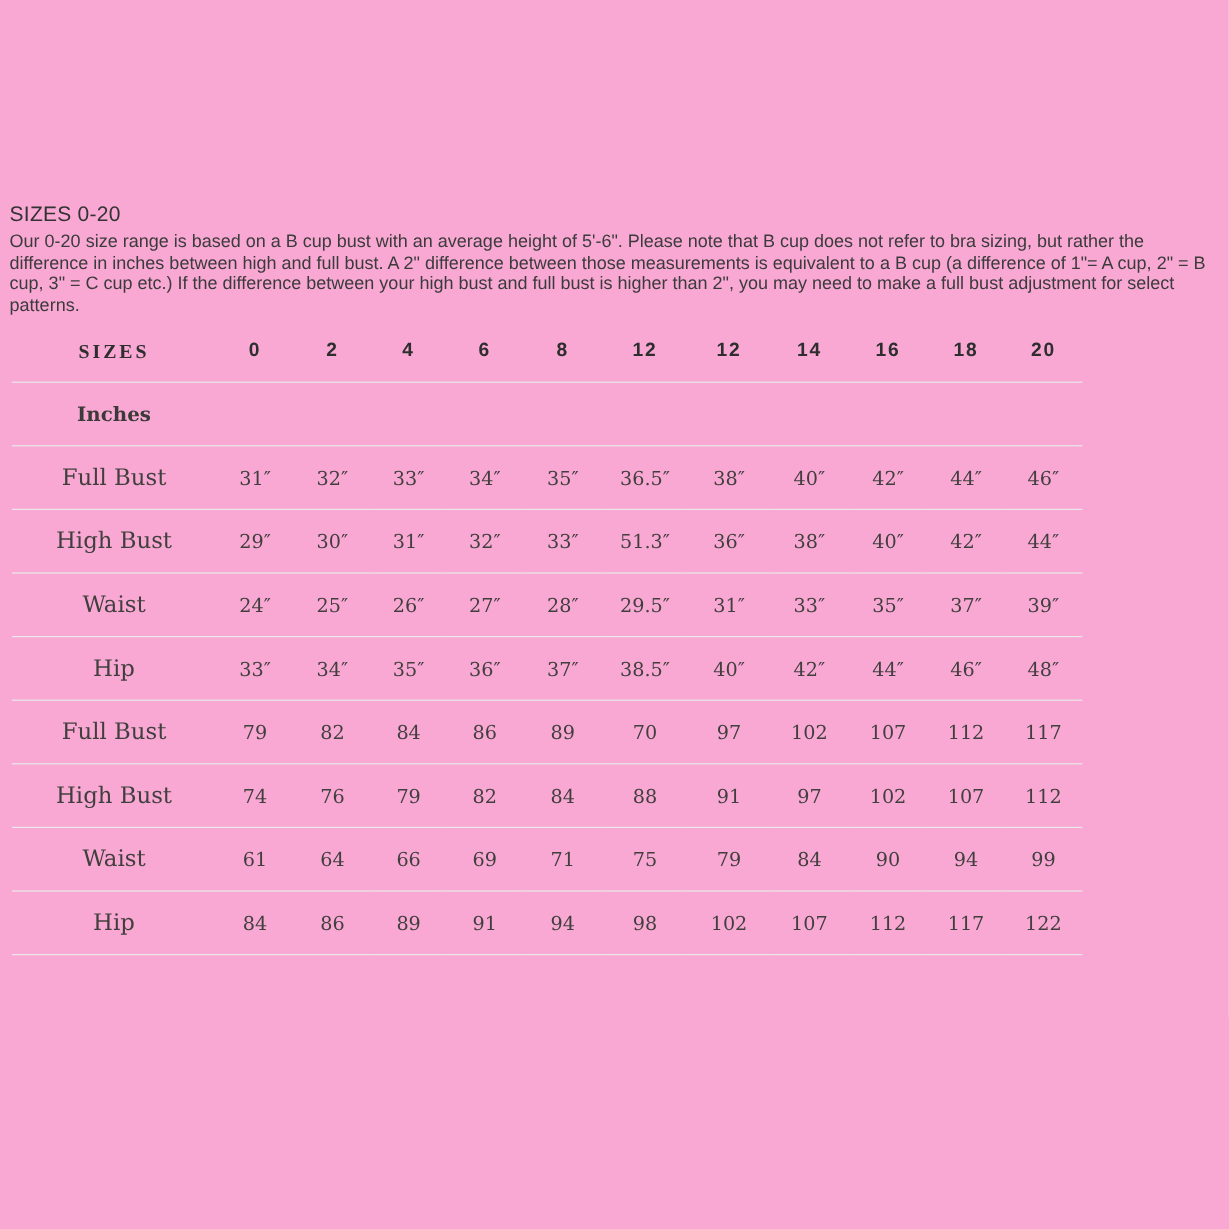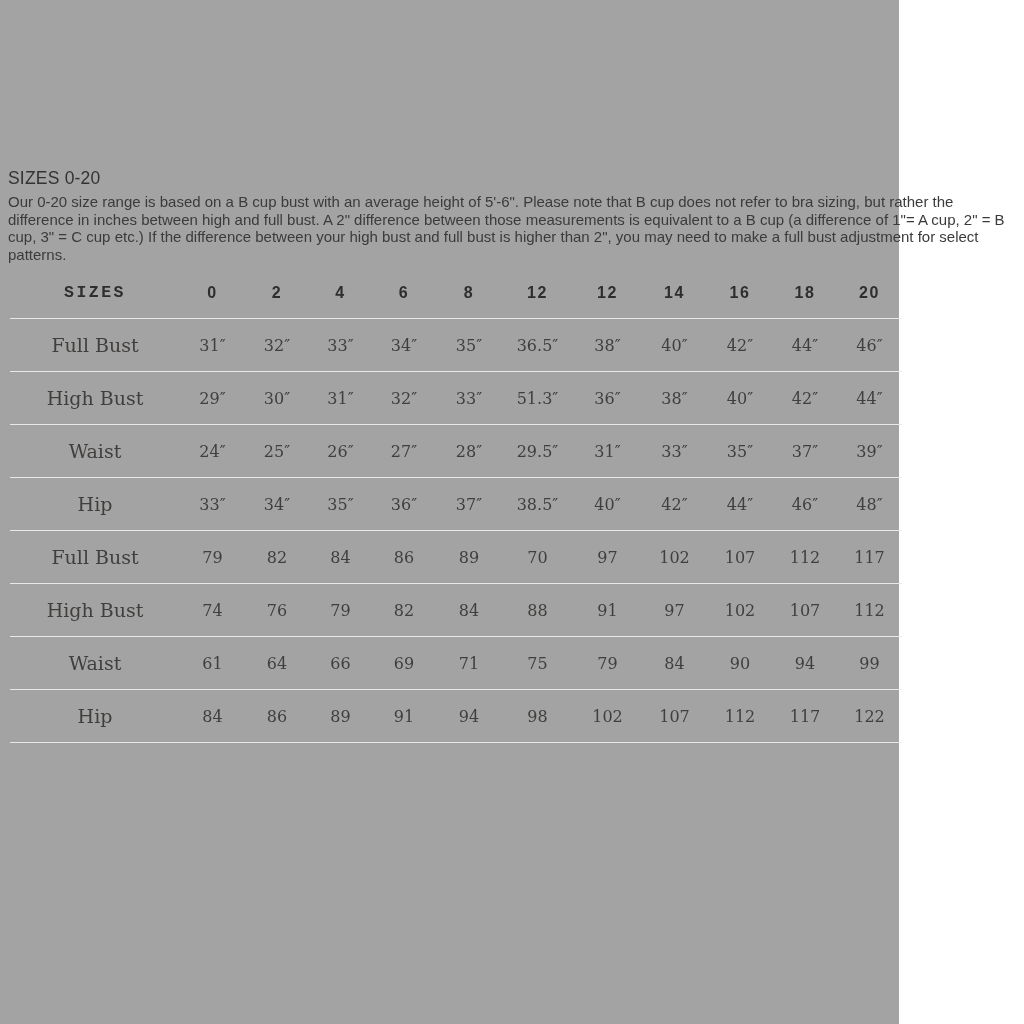--- a/index.html
+++ b/index.html
@@ -9,23 +9,23 @@
   }
   body {
     width: 1024px;
     height: 1024px;
     overflow: hidden;
     font-family: "Liberation Sans", sans-serif;
     color: #3b3b3b;
   }
   .page {
     position: relative;
-    width: 899px;
+    width: 1024px;
     height: 1024px;
-    background: #a3a3a3;
+    background: #f9a8d4;
   }
   .content {
     padding: 168px 8px 0 8px;
   }
   .page-title {
     margin: 0 0 4px 0;
     font-size: 17.5px;
     font-weight: 400;
     color: #333333;
     letter-spacing: 0.2px;
@@ -48,21 +48,21 @@
   }
   table.size-chart th,
   table.size-chart td {
     border-bottom: 1px solid #e9e9e9;
     text-align: center;
     vertical-align: middle;
     padding: 0;
     overflow: hidden;
   }
   th.sizes-head {
-    font-family: Liberation Mono, monospace;
+    font-family: Liberation Serif, serif;
     font-size: 16.5px;
     font-weight: 700;
     letter-spacing: 2.5px;
     color: #2e2e2e;
   }
   th.size-col-head {
     font-family: "Liberation Sans", sans-serif;
     font-size: 16px;
     font-weight: 700;
     letter-spacing: 1.5px;
@@ -121,20 +121,24 @@
           <th class="size-col-head">8</th>
           <th class="size-col-head">12</th>
           <th class="size-col-head">12</th>
           <th class="size-col-head">14</th>
           <th class="size-col-head">16</th>
           <th class="size-col-head">18</th>
           <th class="size-col-head">20</th>
         </tr>
       </thead>
       <tbody>
+        <tr>
+          <td class="section-label">Inches</td>
+          <td colspan="11"></td>
+        </tr>
 
         <tr>
           <td class="row-label">Full Bust</td>
           <td class="value-cell">31″</td>
           <td class="value-cell">32″</td>
           <td class="value-cell">33″</td>
           <td class="value-cell">34″</td>
           <td class="value-cell">35″</td>
           <td class="value-cell">36.5″</td>
           <td class="value-cell">38″</td>

